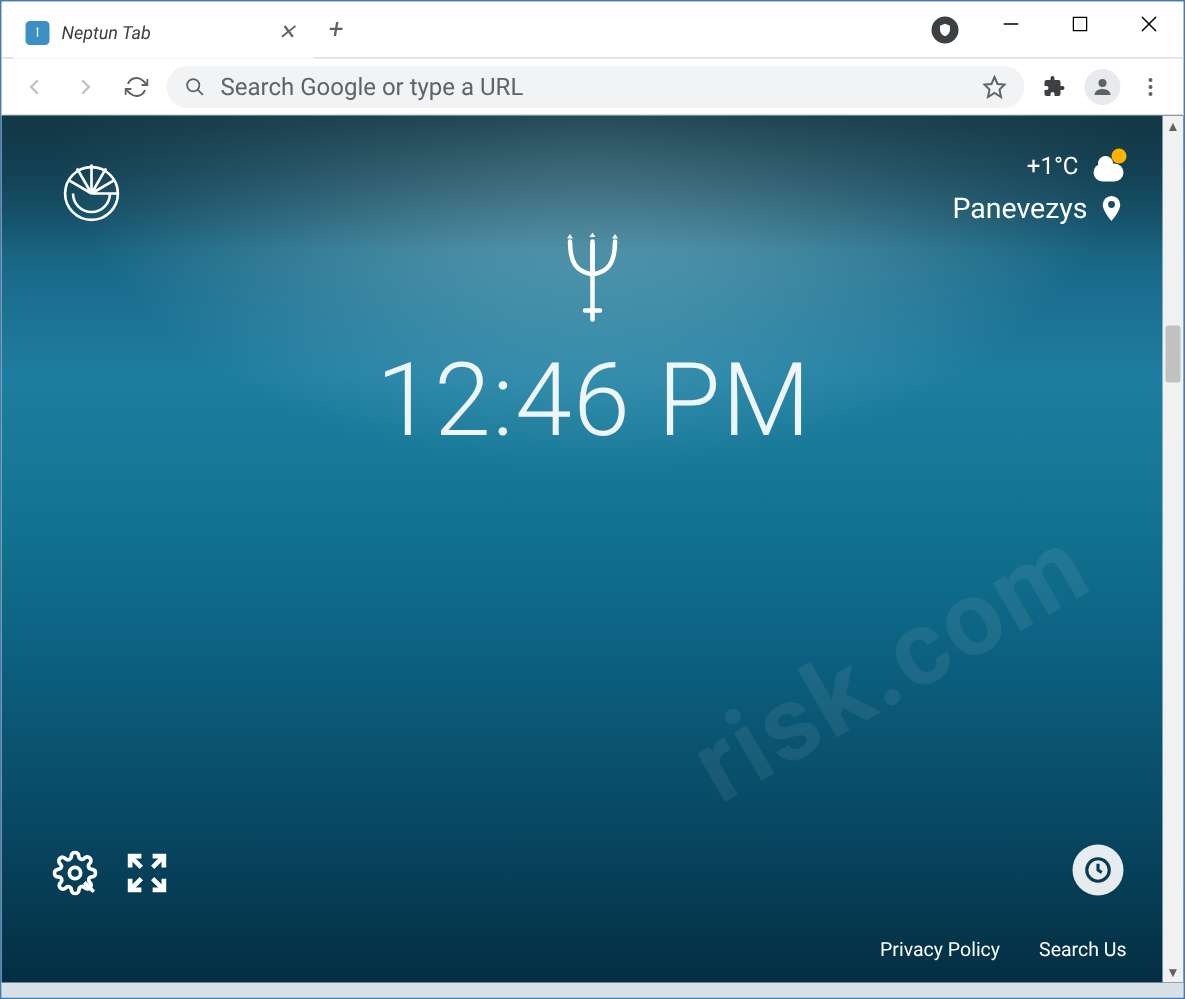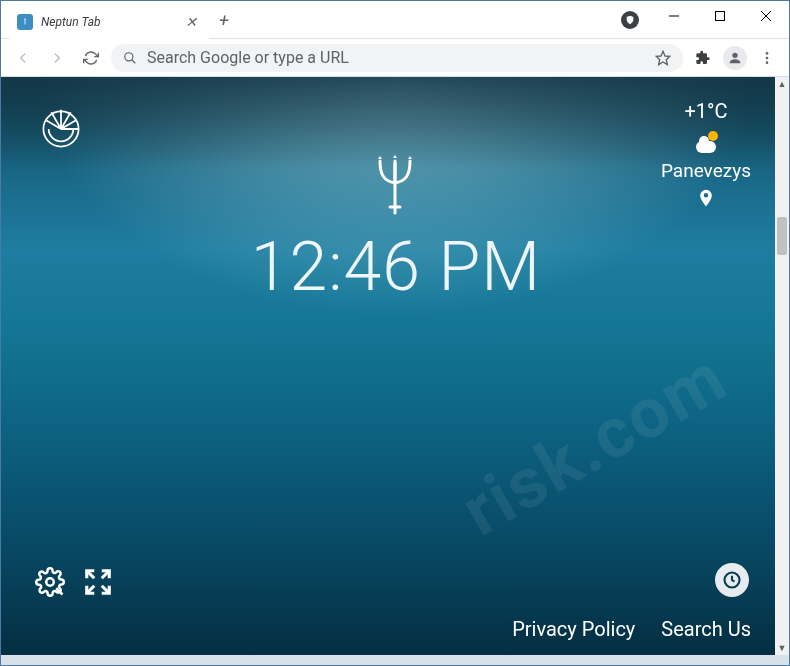--- a/index.html
+++ b/index.html
@@ -103,22 +103,22 @@
 .scrollbar-v .arrow { position:absolute; left:0; right:0; height:14px; display:flex; align-items:center; justify-content:center; color:#606060; font-size:9px;}
 .scrollbar-v .arrow.up {top:0;} .scrollbar-v .arrow.down{bottom:0;}
 
 
 .shell-icon {
   position:absolute; left:38px; top:30px; width:44px; height:44px;
 }
 .weather {
   position:absolute; right:38px; top:22px; text-align:right; color:#fff;
 }
-.weather-line1 { font-size:20px; display:flex; gap:8px; align-items:center; justify-content:flex-end;flex-direction:column; }
-.weather-line2 { font-size:19px; display:flex; gap:6px; align-items:center; justify-content:flex-end; margin-top:6px;flex-direction:column; }
+.weather-line1 { font-size:16px; display:flex; gap:8px; align-items:center; justify-content:flex-end; }
+.weather-line2 { font-size:19px; display:flex; gap:6px; align-items:center; justify-content:flex-end; margin-top:6px; }
 .weather-icon { width:24px; height:22px; position:relative; }
 .weather-icon .cloud { position:absolute; width:20px; height:12px; background:#fff; border-radius:10px; bottom:0; left:2px; }
 .weather-icon .cloud::before { content:""; position:absolute; width:10px;height:10px;background:#fff;border-radius:50%; top:-5px; left:3px;}
 .weather-icon .sun { position:absolute; width:10px; height:10px; background:#ffb300; border-radius:50%; top:0; right:0;}
 
 .trident {
   position:absolute; left:50%; transform:translateX(-50%);
   top:78px;
 }
 .clock {
@@ -148,21 +148,21 @@
 }
 .bottom-left .ib { width:30px; height:30px; cursor:pointer; }
 .bottom-right {
   position:absolute; right:40px; bottom:58px;
 }
 .bottom-right .ib { width:34px; height:34px; cursor:pointer; background:rgba(255,255,255,0.9); border-radius:50%; display:flex; align-items:center; justify-content:center; }
 
 .footer {
   position:absolute; right:38px; bottom:14px; display:flex; gap:26px;
 }
-.footer a { color:#fff; font-size:20px; text-decoration:none; cursor:pointer; }
+.footer a { color:#fff; font-size:13px; text-decoration:none; cursor:pointer; }
 
 
 .bottom-strip {
   height:12px; background:#d9e1e8;
 }
 
 
 .wm {
   position:absolute; right:50px; bottom:170px;
   transform: rotate(-30deg);

